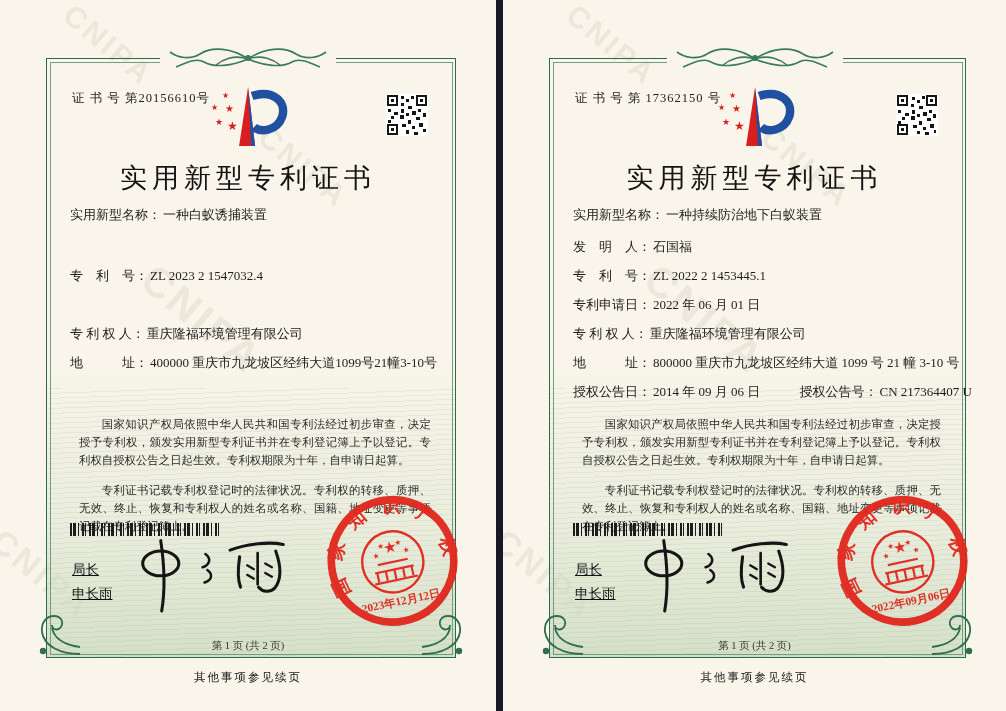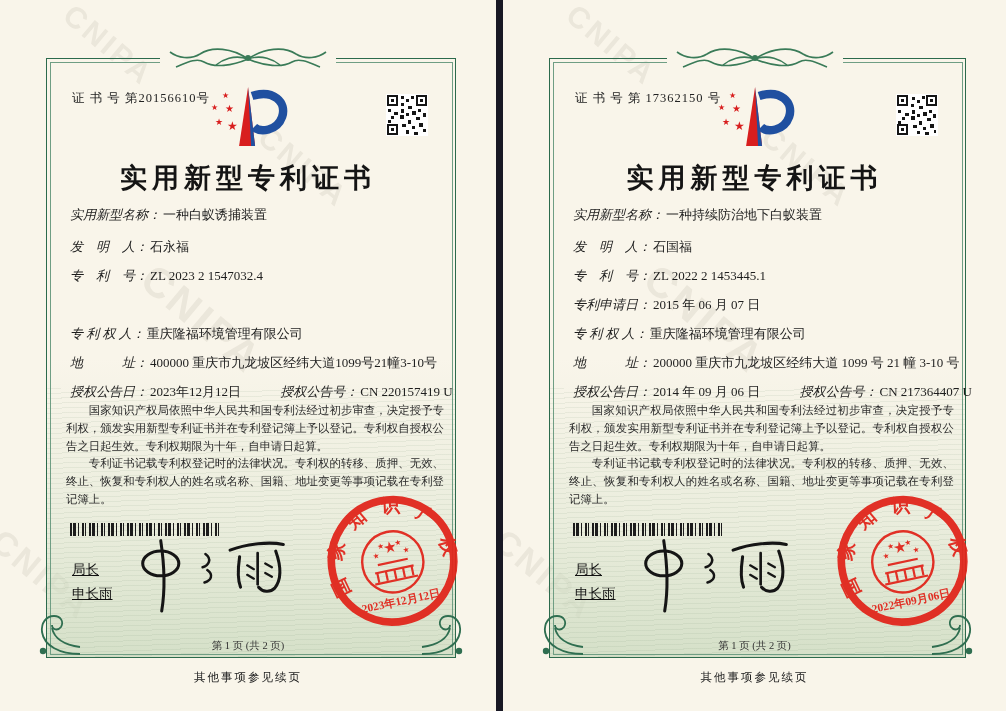--- a/index.html
+++ b/index.html
@@ -27,31 +27,31 @@
   .ornament-top { position:absolute; top:44px; left:50%; transform:translateX(-50%); width:176px; height:30px;
            background:#f9f5ea; z-index:2; display:flex; align-items:center; justify-content:center; }
   .corner { position:absolute; z-index:2; width:50px; height:50px; }
   .corner.bl { left:34px; top:608px; }
   .corner.br { right:28px; top:608px; transform:scaleX(-1); }
 
   
   .cert-no { position:absolute; left:72px; top:90px; font-size:12.5px; letter-spacing:1px; color:#222; z-index:2;text-align:center; }
   .logo { position:absolute; left:50%; top:84px; transform:translateX(-52%); width:96px; height:66px; z-index:2; }
   .qr { position:absolute; right:68px; top:94px; width:42px; height:42px; z-index:2; }
-  .title { position:absolute; left:0; right:0; top:160px; text-align:center; font-size:27px; font-weight:700;
+  .title { position:absolute; left:0; right:0; top:160px; text-align:center; font-size:27px; font-weight:400;
            letter-spacing:5px; color:#141414; z-index:2; }
 
   .row { position:absolute; left:70px; right:52px; font-size:13px; color:#1d1d1d; z-index:2; white-space:nowrap; }
-  .row .lab { margin-right:2px;font-style:italic; }
+  .row .lab { margin-right:2px; }
   .r0{top:206px} .r1{top:238px} .r2{top:267px} .r3{top:296px} .r4{top:325px} .r5{top:354px} .r6{top:383px}
   .pair2 { margin-left:36px; }
 
   .legal { position:absolute; left:66px; right:52px; top:403px; z-index:2; font-size:11.4px; line-height:1.56;
            color:#2a2a2a; text-align:justify; }
-  .legal p { text-indent:2em; margin:0;font-family:Liberation Mono, monospace; }
+  .legal p { text-indent:2em; margin:13px; }
 
   .barcode { position:absolute; left:70px; top:523px; width:152px; height:13px; z-index:2;
            background:repeating-linear-gradient(90deg,#1d1d1d 0 2px,transparent 2px 3px,#1d1d1d 3px 6px,transparent 6px 8px,#1d1d1d 8px 9px,transparent 9px 12px,#1d1d1d 12px 14px,transparent 14px 15px,#1d1d1d 15px 16px,transparent 16px 19px); }
 
   .director { position:absolute; left:72px; top:558px; z-index:2; font-family:"Liberation Sans","DejaVu Sans",sans-serif;
            font-size:13.5px; line-height:24px; color:#111;text-decoration:underline; }
   .signature { position:absolute; left:118px; top:528px; width:190px; height:88px; z-index:3; }
 
   .seal { position:absolute; right:32px; top:492px; width:142px; height:142px; z-index:4; transform:rotate(-12deg); opacity:.94; }
 
@@ -154,28 +154,23 @@
           <rect x="20" y="36" width="3" height="4"></rect>
           <rect x="28" y="38" width="4" height="3"></rect>
         <rect x="5" y="22" width="3" height="3"></rect>
           <rect x="2" y="26" width="3" height="3"></rect>
       </g>
     </svg>
 
     <div class="title">实用新型专利证书</div>
 
     <div class="row r0"><span class="lab">实用新型名称：</span><span class="val">一种白蚁诱捕装置</span></div>
-    <div class="row r1"><span class="lab">发　明　人：</span><span class="val">石永福</span></div>
     <div class="row r2"><span class="lab">专　利　号：</span><span class="val">ZL 2023 2 1547032.4</span></div>
     <div class="row r4"><span class="lab">专 利 权 人：</span><span class="val">重庆隆福环境管理有限公司</span></div>
     <div class="row r5"><span class="lab">地　　　址：</span><span class="val">400000 重庆市九龙坡区经纬大道1099号21幢3-10号</span></div>
-    <div class="row r6">
-      <span class="lab">授权公告日：</span><span class="val">2023年12月12日</span>
-      <span class="lab pair2">授权公告号：</span><span class="val">CN 220157419 U</span>
-    </div>
 
     <div class="legal">
       <p>国家知识产权局依照中华人民共和国专利法经过初步审查，决定授予专利权，颁发实用新型专利证书并在专利登记簿上予以登记。专利权自授权公告之日起生效。专利权期限为十年，自申请日起算。</p>
       <p>专利证书记载专利权登记时的法律状况。专利权的转移、质押、无效、终止、恢复和专利权人的姓名或名称、国籍、地址变更等事项记载在专利登记簿上。</p>
     </div>
 
     <div class="barcode"></div>
 
     <div class="director">
       <div>局长</div>
@@ -312,23 +307,23 @@
         <rect x="6" y="23" width="3" height="3"></rect>
           <rect x="2" y="27" width="3" height="3"></rect>
       </g>
     </svg>
 
     <div class="title">实用新型专利证书</div>
 
     <div class="row r1"><span class="lab">发　明　人：</span><span class="val">石国福</span></div>
     <div class="row r0"><span class="lab">实用新型名称：</span><span class="val">一种持续防治地下白蚁装置</span></div>
     <div class="row r2"><span class="lab">专　利　号：</span><span class="val">ZL 2022 2 1453445.1</span></div>
-    <div class="row r3"><span class="lab">专利申请日：</span><span class="val">2015 年 06 月 07 日</span></div>
+    <div class="row r3"><span class="lab">专利申请日：</span><span class="val">2022 年 06 月 01 日</span></div>
     <div class="row r4"><span class="lab">专 利 权 人：</span><span class="val">重庆隆福环境管理有限公司</span></div>
-    <div class="row r5"><span class="lab">地　　　址：</span><span class="val">200000 重庆市九龙坡区经纬大道 1099 号 21 幢 3-10 号</span></div>
+    <div class="row r5"><span class="lab">地　　　址：</span><span class="val">800000 重庆市九龙坡区经纬大道 1099 号 21 幢 3-10 号</span></div>
     <div class="row r6">
       <span class="lab">授权公告日：</span><span class="val">2014 年 09 月 06 日</span>
       <span class="lab pair2">授权公告号：</span><span class="val">CN 217364407 U</span>
     </div>
 
     <div class="legal">
       <p>国家知识产权局依照中华人民共和国专利法经过初步审查，决定授予专利权，颁发实用新型专利证书并在专利登记簿上予以登记。专利权自授权公告之日起生效。专利权期限为十年，自申请日起算。</p>
       <p>专利证书记载专利权登记时的法律状况。专利权的转移、质押、无效、终止、恢复和专利权人的姓名或名称、国籍、地址变更等事项记载在专利登记簿上。</p>
     </div>
 

